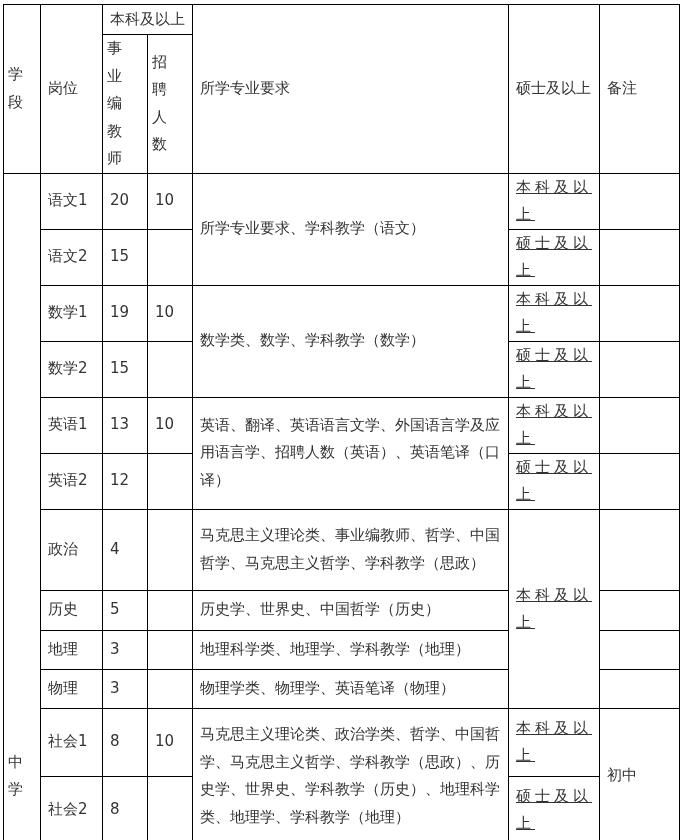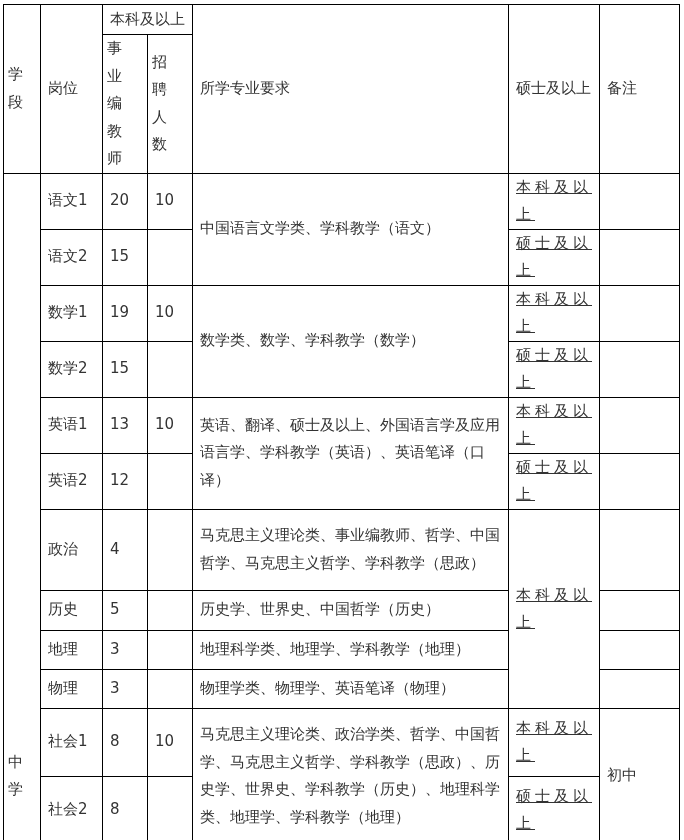--- a/index.html
+++ b/index.html
@@ -49,21 +49,21 @@
         </td>
   </tr>
 
   <tr style="height:55px">
     <td rowspan="12" class="vert" style="vertical-align:bottom;padding-bottom:40px">
           <span>中学</span>
         </td>
     <td>语文1</td>
     <td>20</td>
     <td>10</td>
-    <td rowspan="2">中国语言文学类、学科教学（语文）</td>
+    <td rowspan="2">所学专业要求、学科教学（语文）</td>
     <td class="edu top">本科及以上</td>
     <td></td>
   </tr>
 
   <tr style="height:55px">
     <td>语文2</td>
     <td>15</td>
     <td></td>
     <td class="edu top">硕士及以上</td>
     <td></td>
@@ -83,21 +83,21 @@
     <td>15</td>
     <td></td>
     <td class="edu top">硕士及以上</td>
     <td></td>
   </tr>
 
   <tr style="height:55px">
     <td>英语1</td>
     <td>13</td>
     <td>10</td>
-    <td rowspan="2">英语、翻译、硕士及以上、外国语言学及应用语言学、学科教学（英语）、英语笔译（口译）</td>
+    <td rowspan="2">英语、翻译、英语语言文学、外国语言学及应用语言学、招聘人数（英语）、英语笔译（口译）</td>
     <td class="edu top">本科及以上</td>
     <td></td>
   </tr>
 
   <tr style="height:55px">
     <td>英语2</td>
     <td>12</td>
     <td></td>
     <td class="edu top">硕士及以上</td>
     <td></td>

